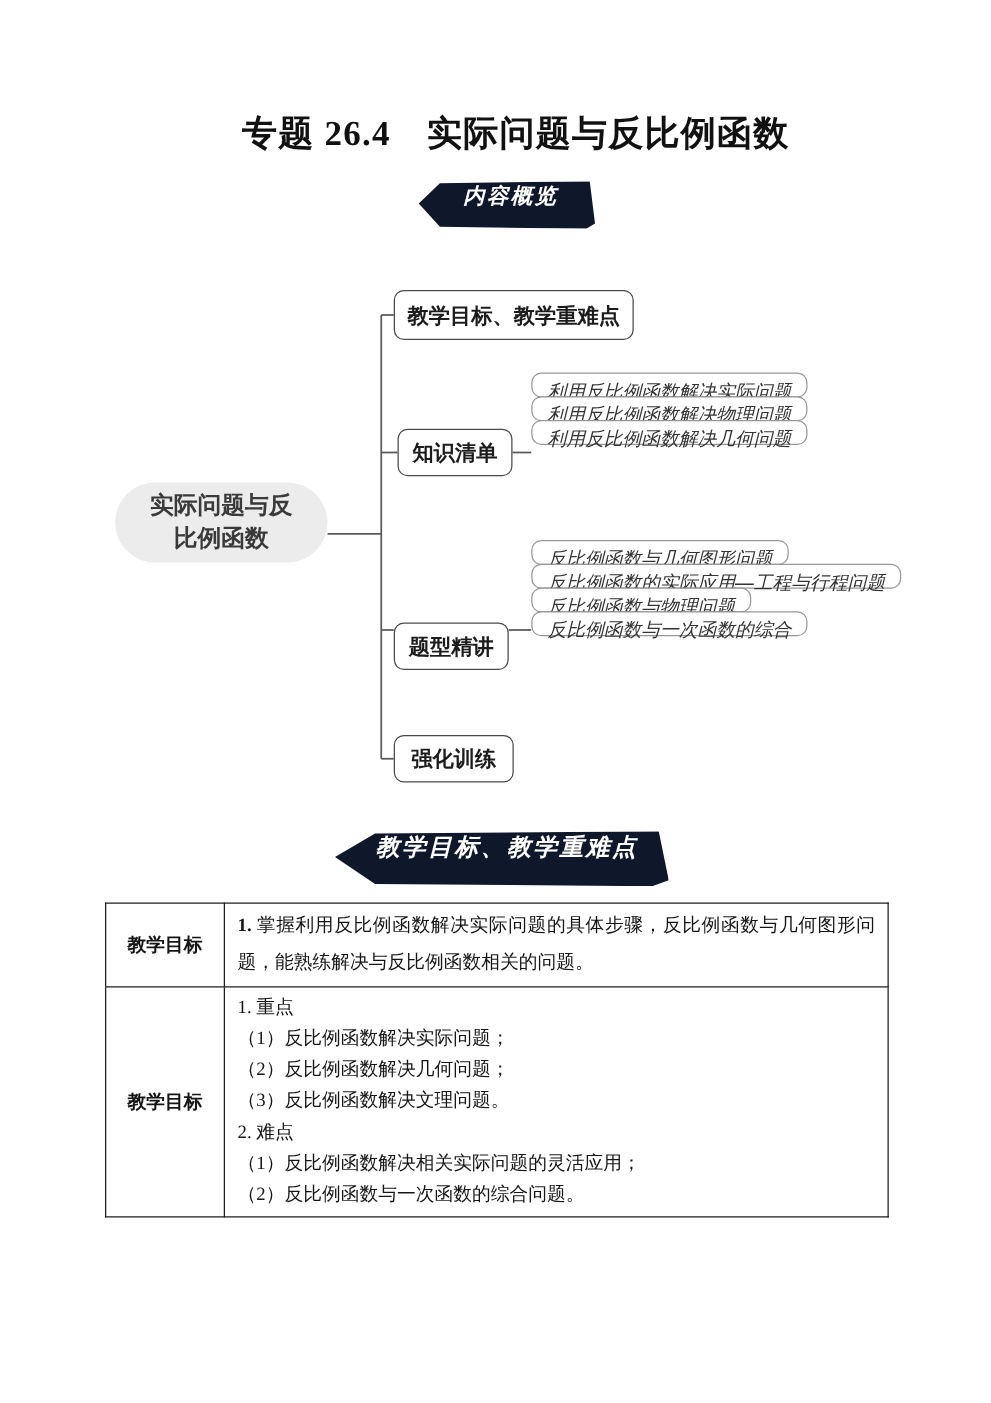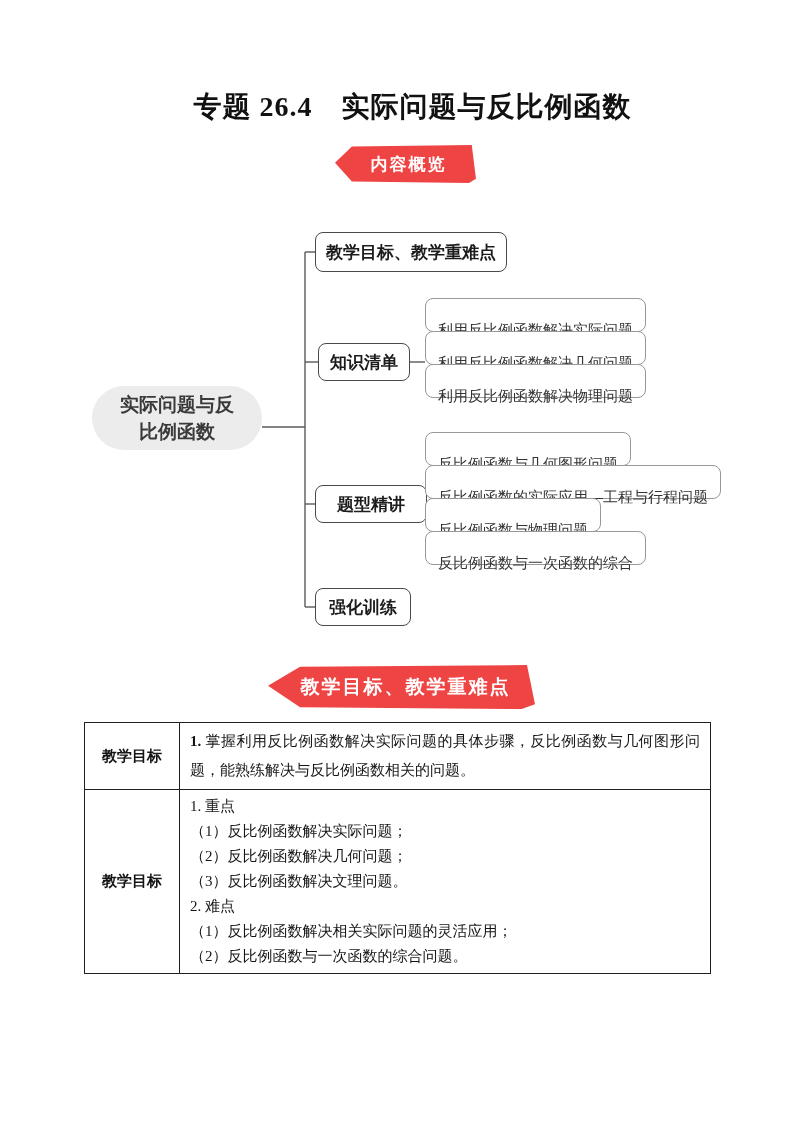--- a/index.html
+++ b/index.html
@@ -6,45 +6,45 @@
   body{width:793px;height:1122px;position:relative;overflow:hidden;
        font-family:"Liberation Sans",sans-serif;color:#222;}
   .page{position:absolute;inset:0;background:#fff;}
 
   
   .doc-title{position:absolute;top:88px;left:0;width:100%;text-align:center;
     font-family:"Liberation Serif",serif;font-weight:bold;font-size:28px;color:#111;
     letter-spacing:1px;padding-left:16px;}
 
   
-  .badge{position:absolute;background:#ef4444;color:#fff;font-weight:bold;
-    display:flex;align-items:center;justify-content:center;
+  .badge{position:absolute;background:#0f172a;color:#fff;font-weight:bold;
+    display:flex;align-items:flex-start;justify-content:center;
     clip-path:polygon(12% 4%,97% 0%,100% 89%,95% 100%,12% 96%,0% 47%);
-    letter-spacing:2px;}
+    letter-spacing:2px;font-style:italic;}
   .badge-1{left:335px;top:145px;width:135px;height:38px;font-size:17px;padding-left:6px;}
   .badge-2{left:268px;top:665px;width:259px;height:44px;font-size:19px;padding-left:8px;}
 
   
   .mm-svg{position:absolute;left:0;top:0;width:793px;height:1122px;pointer-events:none;}
   .root-node{position:absolute;left:92px;top:386px;width:170px;height:64px;
     background:#ececec;border-radius:41px;display:flex;align-items:center;justify-content:center;
     text-align:center;font-weight:bold;font-size:19px;color:#3a3a3a;line-height:27px;}
   .mm-node{position:absolute;border:1.5px solid #4a4a4a;border-radius:8px;background:#fff;
     display:flex;align-items:center;justify-content:center;font-weight:bold;font-size:17px;
     color:#1c1c1c;box-sizing:border-box;}
   .node-1{left:315px;top:232px;width:192px;height:40px;}
   .node-2{left:318px;top:343px;width:92px;height:38px;}
-  .node-3{left:315px;top:485px;width:112px;height:38px;}
+  .node-3{left:315px;top:498px;width:92px;height:38px;}
   .node-4{left:315px;top:588px;width:96px;height:38px;}
   .child-group{position:absolute;display:flex;flex-direction:column;align-items:flex-start;}
   .group-knowledge{left:425px;top:298px;}
   .group-topics{left:425px;top:432px;}
   .child-box{border:1px solid #989898;border-radius:8px;background:#fff;
-    height:20px;line-height:30px;padding:16px 12px;font-size:15px;color:#333;
-    box-sizing:border-box;margin-top:-1px;white-space:nowrap;}
+    height:20px;line-height:30px;padding:0 12px;font-size:15px;color:#333;
+    box-sizing:border-box;margin-top:-1px;white-space:nowrap;font-style:italic;}
   .child-box:first-child{margin-top:0;}
 
   
   .obj-table{position:absolute;left:84px;top:722px;width:627px;border-collapse:collapse;
     font-family:"Liberation Serif",serif;font-size:15px;color:#151515;}
   .obj-table td{border:1px solid #1f1f1f;vertical-align:middle;}
   .obj-table td.hd{width:92px;text-align:center;font-weight:bold;font-size:15px;}
   .obj-table td.bd{padding:4px 10px;}
   .row-goal{height:58px;}
   .row-focus{height:176px;}
@@ -85,22 +85,22 @@
   <div class="mm-node node-1">
     <span>教学目标、教学重难点</span>
   </div>
 
   <div class="mm-node node-2">
     <span>知识清单</span>
   </div>
 
   <div class="child-group group-knowledge">
     <div class="child-box">利用反比例函数解决实际问题</div>
+    <div class="child-box">利用反比例函数解决物理问题</div>
     <div class="child-box">利用反比例函数解决几何问题</div>
-    <div class="child-box">利用反比例函数解决物理问题</div>
   </div>
 
   <div class="mm-node node-3">
     <span>题型精讲</span>
   </div>
 
   <div class="child-group group-topics">
     <div class="child-box">反比例函数与几何图形问题</div>
     <div class="child-box">反比例函数的实际应用—工程与行程问题</div>
     <div class="child-box">反比例函数与物理问题</div>

